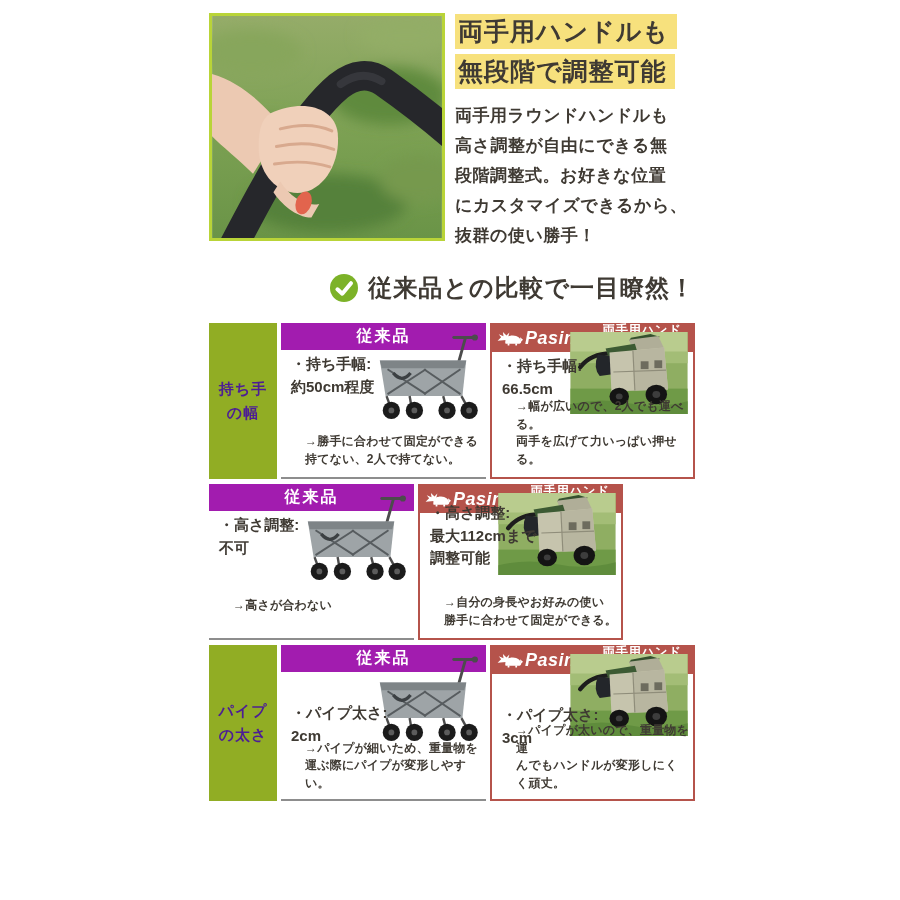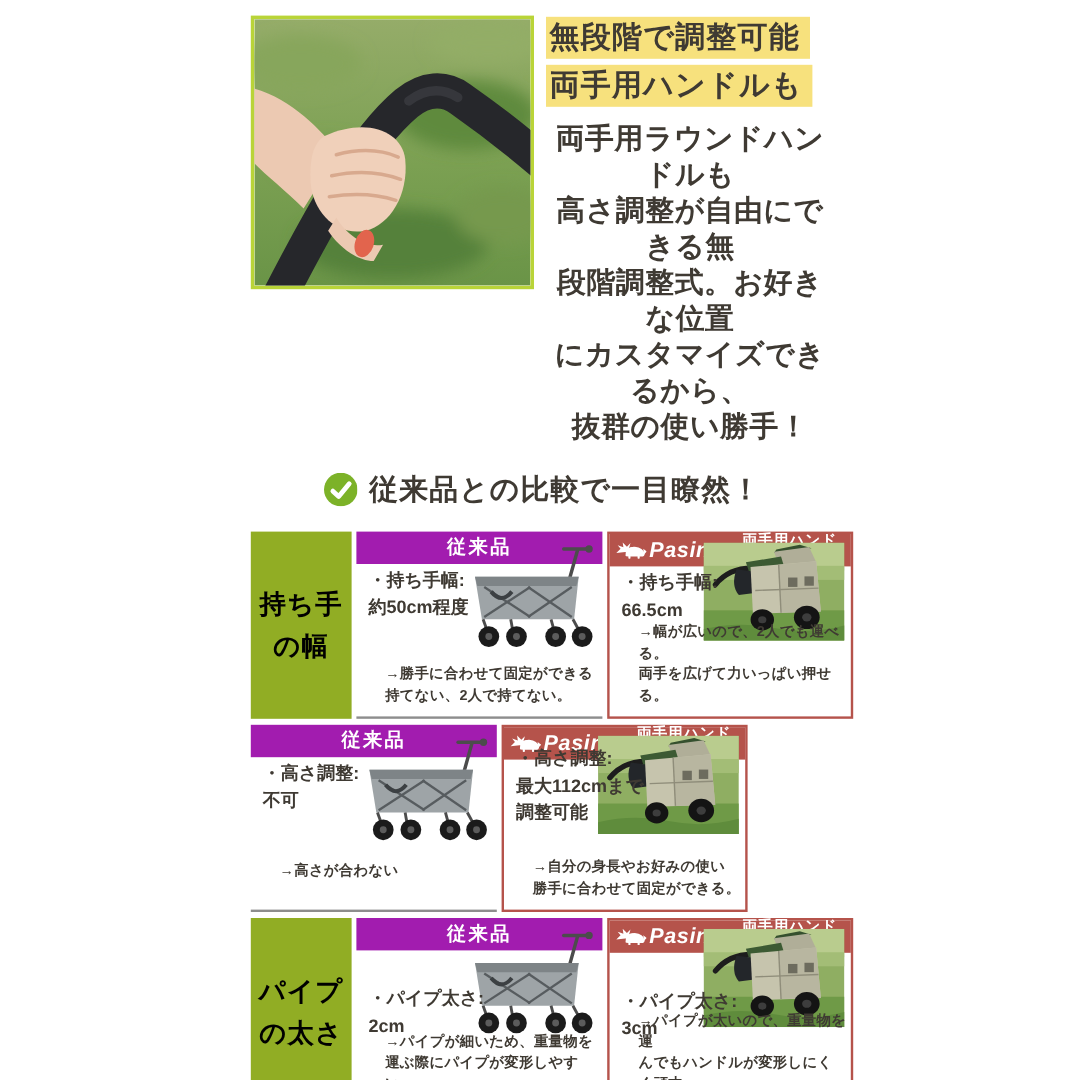--- a/index.html
+++ b/index.html
@@ -21,35 +21,35 @@
   .photo-frame{flex:none;width:230px;height:222px;border:3px solid #b9d438;}
   .photo-frame svg{display:block;width:230px;height:222px;}
   .feature-text{padding-top:1px;width:270px;}
   .title-line{margin-bottom:5px;}
   .title-line .hl{
     display:inline-block;background:#f7e17d;color:#3f3a33;
     font-size:25px;font-weight:700;letter-spacing:1px;
     padding:2px 8px 3px 3px;line-height:1.2;white-space:nowrap;
   }
   .feature-body{
-    margin-top:12px;font-size:24px;font-weight:700;line-height:30px;
-    letter-spacing:0.5px;white-space:pre-line;text-align:center;
+    margin-top:12px;font-size:17px;font-weight:700;line-height:30px;
+    letter-spacing:0.5px;white-space:pre-line;
   }
 
   
-  .compare-heading{display:flex;align-items:center;justify-content:center;gap:10px;margin-top:21px;}
+  .compare-heading{display:flex;align-items:center;justify-content:flex-end;gap:10px;margin-top:21px;}
   .compare-heading .check{width:28px;height:28px;flex:none;}
   .compare-heading .txt{font-size:24px;font-weight:700;letter-spacing:1px;white-space:nowrap;}
 
   
   .ctable{margin-top:19px;}
   .trow{display:flex;gap:4px;margin-bottom:5px;height:156px;}
   .tlabel{
-    flex:none;width:84px;background:#91ad24;color:#000000;
-    font-size:22px;font-weight:700;line-height:1.6;letter-spacing:1px;
+    flex:none;width:68px;background:#91ad24;color:#4c1d95;
+    font-size:15px;font-weight:700;line-height:1.6;letter-spacing:1px;
     display:flex;align-items:center;justify-content:center;
     text-align:center;white-space:pre-line;
   }
   .cell{position:relative;background:#fff;box-sizing:border-box;}
   .cell.conv{flex:none;width:205px;border-bottom:2px solid #8d8d8d;}
   .cell.pas{flex:none;width:205px;border:2px solid #b5534b;}
   .cell-header{height:27px;display:flex;align-items:center;color:#fff;font-weight:700;}
   .conv .cell-header{background:#a21caf;justify-content:center;font-size:16px;letter-spacing:2px;}
   .pas .cell-header{background:#b5534b;justify-content:flex-start;padding-left:5px;}
   .brand-logo{width:26px;height:17px;flex:none;}
@@ -185,24 +185,24 @@
           <path d="M70 116 Q100 108 123 118"></path>
           <path d="M66 134 Q98 127 125 137"></path>
           <path d="M64 152 Q96 147 121 155"></path>
         </g>
         <path d="M70 170 C80 186 96 196 110 193 L102 207 C86 207 70 192 63 181 Z" fill="#ecc9b2"></path>
         <ellipse cx="94" cy="192" rx="8" ry="12" fill="#e2644d" transform="rotate(18 94 192)"></ellipse>
       </svg>
     </div>
     <div class="feature-text">
       <div class="title-line">
+        <span class="hl">両手用ハンドルも</span>
+      </div>
+      <div class="title-line">
         <span class="hl">無段階で調整可能</span>
-      </div>
-      <div class="title-line">
-        <span class="hl">両手用ハンドルも</span>
       </div>
       <div class="feature-body">両手用ラウンドハンドルも
 高さ調整が自由にできる無
 段階調整式。お好きな位置
 にカスタマイズできるから、
 抜群の使い勝手！</div>
     </div>
   </div>
 
   <div class="compare-heading">

